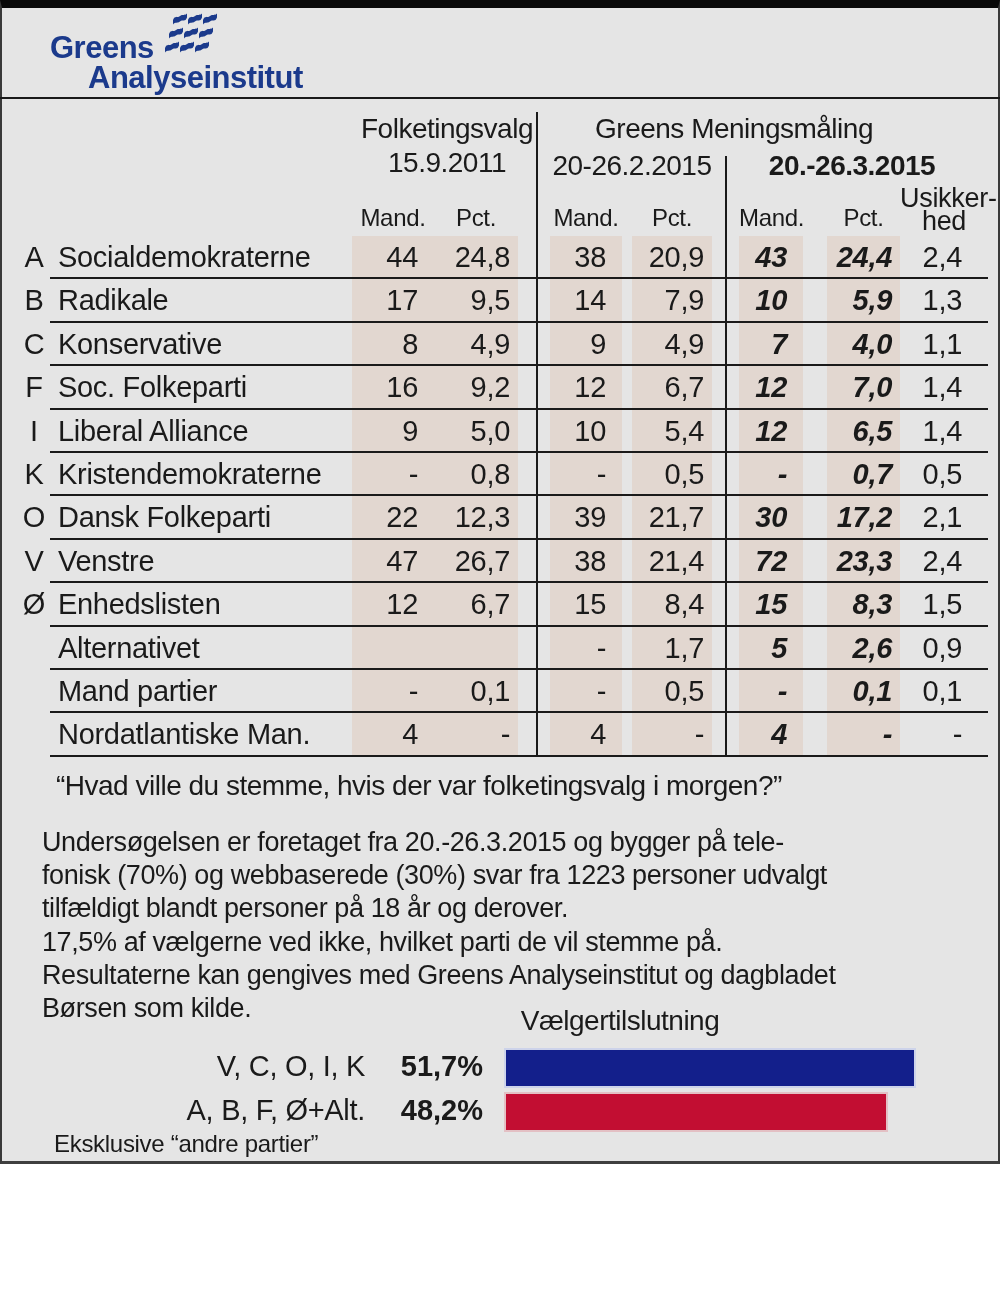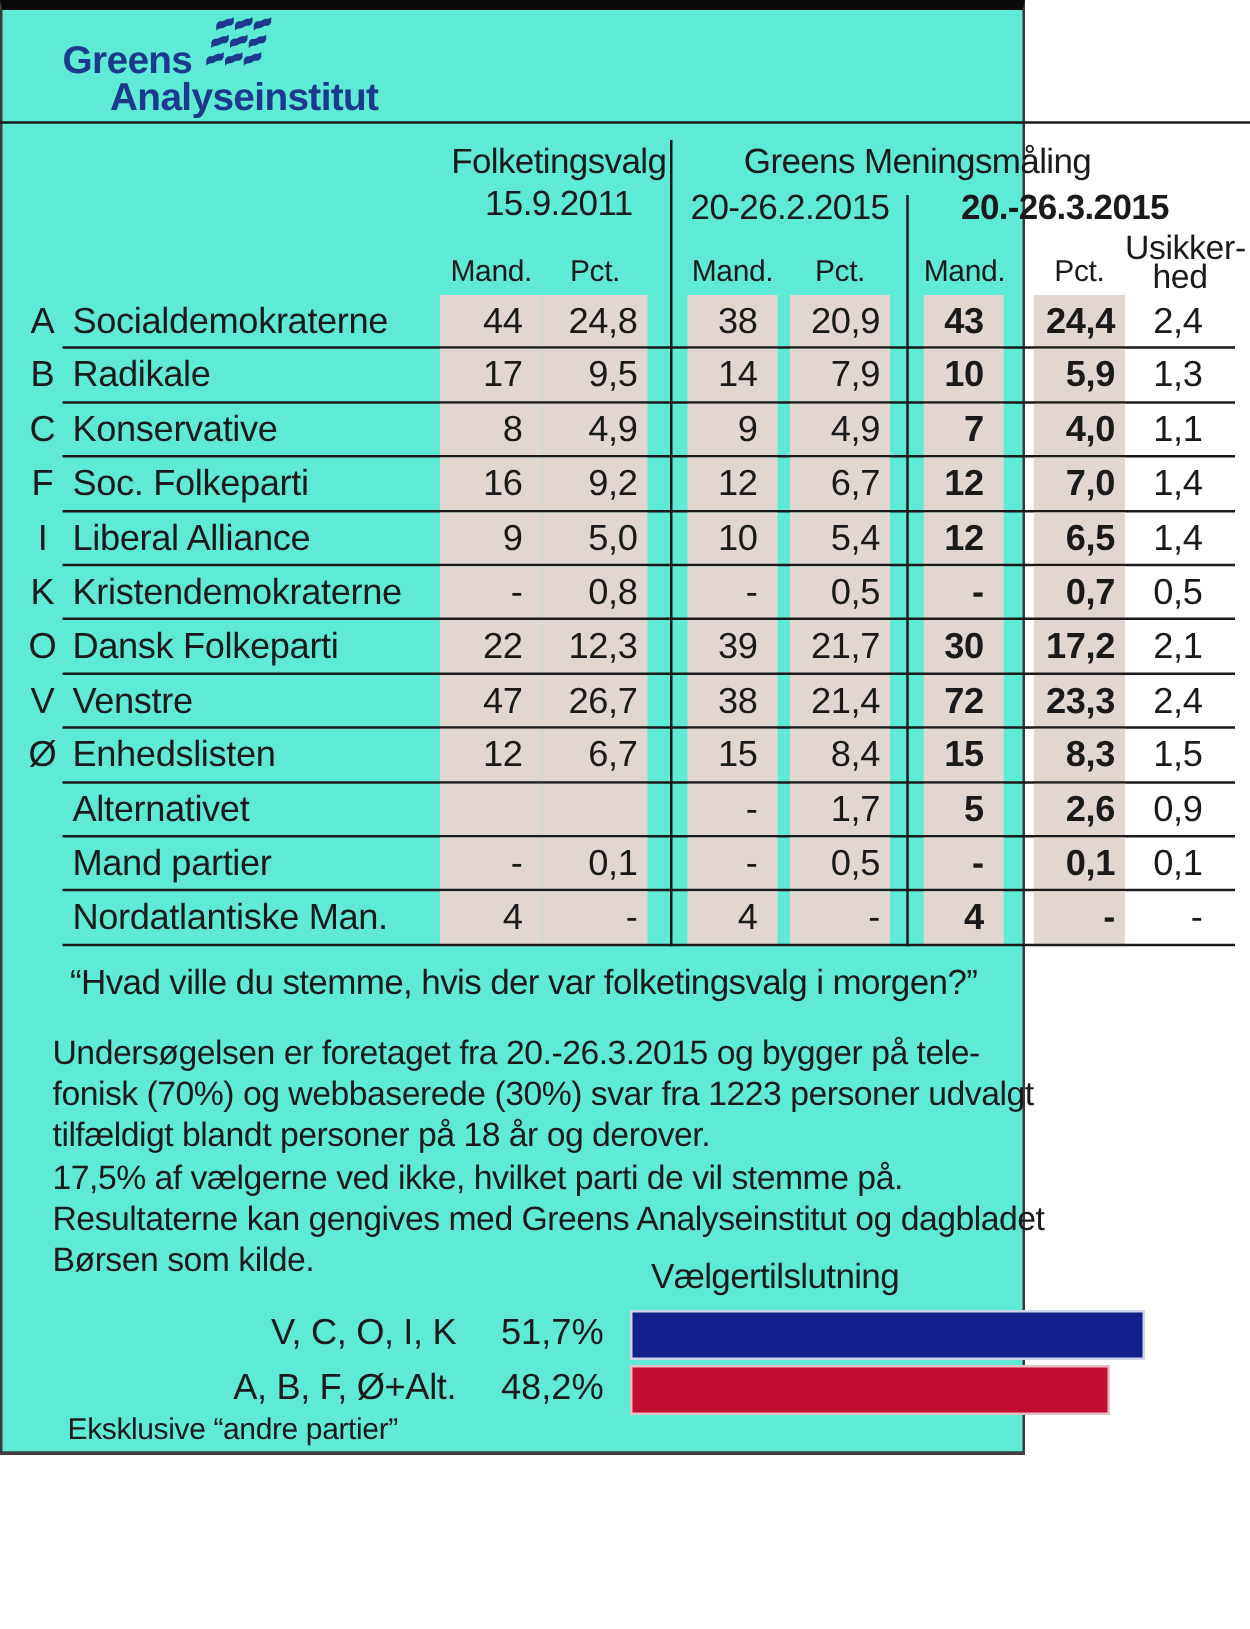--- a/index.html
+++ b/index.html
@@ -1,18 +1,18 @@
 <!DOCTYPE html>
 <html><head>
 <meta charset="utf-8">
 <style>
   html,body{margin:0;padding:0;background:#ffffff;}
   .sheet{position:relative;width:1000px;height:1303px;background:#ffffff;overflow:hidden;
          font-family:"Liberation Sans","DejaVu Sans",sans-serif;color:#1a1a1a;}
-  .panel{position:absolute;left:0;top:0;width:820px;height:1164px;background:#5eead4;
+  .panel{position:absolute;left:0;top:0;width:1000px;height:1164px;background:#e5e5e5;
          border-top:8px solid #0a0a0a;border-left:2px solid #3a3a3a;border-right:2px solid #3a3a3a;
          border-bottom:3px solid #3f3f3f;box-sizing:border-box;}
   .abs{position:absolute;}
   
   .logo-greens{left:48px;top:22px;font-size:31px;font-weight:600;color:#1b3a8c;letter-spacing:-0.5px;}
   .logo-inst{left:86px;top:52px;font-size:31px;font-weight:600;color:#1b3a8c;letter-spacing:-0.5px;}
   .logo-waves{left:162px;top:3px;}
   .top-rule{left:-2px;top:89px;width:1000px;height:2px;background:#1a1a1a;}
   
   .g1{left:346px;top:104px;width:198px;text-align:center;font-size:28px;line-height:34px;letter-spacing:-0.5px;}
@@ -29,30 +29,30 @@
   .trow{display:grid;grid-template-columns:36px 300px 82px 84px 32px 72px 10px 80px 27px 64px 24px 73px 88px;
         height:43.4px;line-height:43.4px;position:relative;font-size:29px;letter-spacing:-0.3px;}
   .trow::after{content:"";position:absolute;left:34px;right:0;bottom:0;height:2px;background:#1a1a1a;}
   .cl{text-align:center;}
   .cn{padding-left:6px;white-space:nowrap;}
   .num{text-align:right;}
   .sh{background:#e2d7d0;}
   .pm{padding-right:16px;}
   .pp{padding-right:8px;}
   .pu{padding-right:26px;}
-  .bold{font-weight:bold;}
+  .bold{font-weight:bold;font-style:italic;}
   .vline1{left:534px;top:104px;width:2px;height:645px;background:#1a1a1a;}
   .vline2{left:723px;top:148px;width:2px;height:601px;background:#1a1a1a;}
   
   .question{left:54px;top:762px;font-size:28px;letter-spacing:-0.5px;white-space:nowrap;}
   .notes{left:40px;top:818px;font-size:27px;line-height:33.2px;letter-spacing:-0.4px;}
   .notes div{white-space:nowrap;}
   .sumtitle{left:492px;top:997px;width:252px;text-align:center;font-size:28px;letter-spacing:-0.5px;}
   .blabel{width:283px;text-align:right;font-size:29px;line-height:38px;letter-spacing:-0.3px;white-space:nowrap;}
-  .bval{width:108px;text-align:right;font-size:29px;line-height:38px;font-weight:normal;white-space:nowrap;}
+  .bval{width:108px;text-align:right;font-size:29px;line-height:38px;font-weight:bold;white-space:nowrap;}
   .bl1{left:80px;top:1039px;} .bv1{left:373px;top:1039px;}
   .bl2{left:80px;top:1083px;} .bv2{left:373px;top:1083px;}
   .bar{height:36px;}
   .bar0{left:502px;top:1040px;background:#131f8b;border:2px solid #cdd3ea;}
   .bar1{left:502px;top:1084px;background:#c20e32;border:2px solid #e3c0c4;}
   .footnote{left:52px;top:1122px;font-size:24px;letter-spacing:-0.3px;white-space:nowrap;}
 </style>
 </head>
 <body>
 

